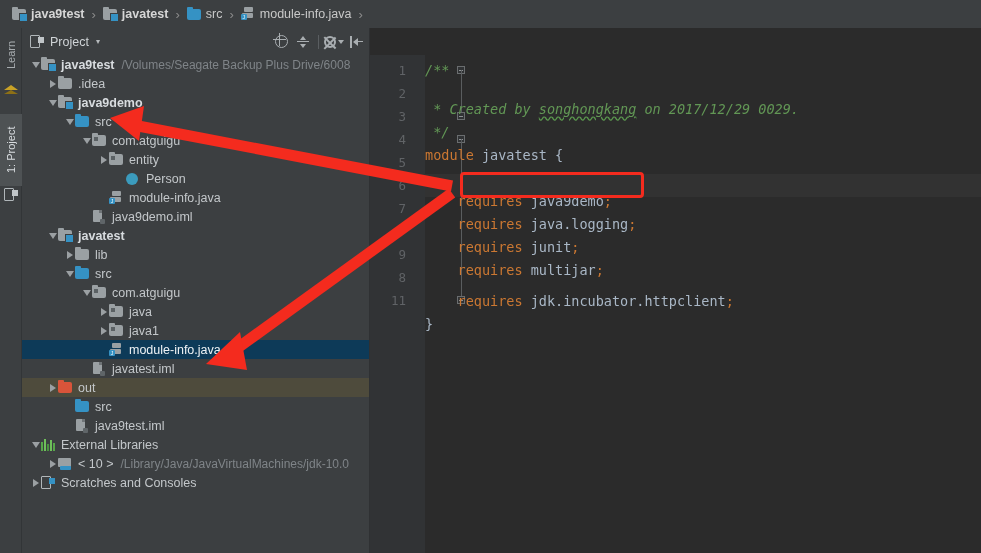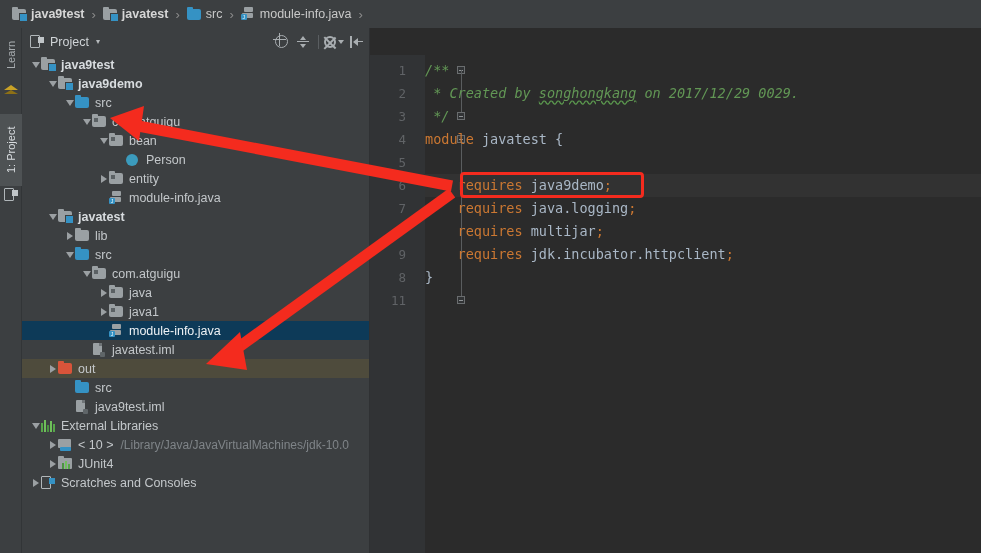--- a/index.html
+++ b/index.html
@@ -519,20 +519,30 @@
         <div class="row" style="padding-left: 8px;">
           <span class="twisty">
             <span class="t-d"></span>
           </span>
           <span class="row-icon">
             <span class="ic ic-folder ic-module">
               <span class="badge"></span>
             </span>
           </span>
           <span class="row-label bold">java9test</span>
+          <span class="row-sub">/Volumes/Seagate Backup Plus Drive/6008</span>
+        </div>
+        <div class="row" style="padding-left: 25px;">
+          <span class="twisty">
+            <span class="t-r"></span>
+          </span>
+          <span class="row-icon">
+            <span class="ic ic-folder"></span>
+          </span>
+          <span class="row-label">.idea</span>
         </div>
         <div class="row" style="padding-left: 25px;">
           <span class="twisty">
             <span class="t-d"></span>
           </span>
           <span class="row-icon">
             <span class="ic ic-folder ic-module">
               <span class="badge"></span>
             </span>
           </span>
@@ -553,57 +563,57 @@
           </span>
           <span class="row-icon">
             <span class="ic ic-folder ic-pkg">
               <span class="badge"></span>
             </span>
           </span>
           <span class="row-label">com.atguigu</span>
         </div>
         <div class="row" style="padding-left: 76px;">
           <span class="twisty">
-            <span class="t-d"></span>
+            <span class="t-r"></span>
           </span>
           <span class="row-icon">
             <span class="ic ic-folder ic-pkg">
               <span class="badge"></span>
             </span>
           </span>
-          <span class="row-label">bean</span>
+          <span class="row-label">entity</span>
         </div>
         <div class="row" style="padding-left: 93px;">
           <span class="twisty"></span>
           <span class="row-icon">
             <span class="ic ic-class"></span>
           </span>
           <span class="row-label">Person</span>
-        </div>
-        <div class="row" style="padding-left: 76px;">
-          <span class="twisty">
-            <span class="t-r"></span>
-          </span>
-          <span class="row-icon">
-            <span class="ic ic-folder ic-pkg">
-              <span class="badge"></span>
-            </span>
-          </span>
-          <span class="row-label">entity</span>
         </div>
         <div class="row" style="padding-left: 76px;">
           <span class="twisty"></span>
           <span class="row-icon">
             <span class="ic ic-modfile">
               <span class="a"></span>
               <span class="b"></span>
               <span class="j">J</span>
             </span>
           </span>
           <span class="row-label">module-info.java</span>
+        </div>
+        <div class="row" style="padding-left: 59px;">
+          <span class="twisty"></span>
+          <span class="row-icon">
+            <span class="ic ic-iml">
+              <span class="sheet"></span>
+              <span class="corner"></span>
+              <span class="dot"></span>
+            </span>
+          </span>
+          <span class="row-label">java9demo.iml</span>
         </div>
         <div class="row" style="padding-left: 25px;">
           <span class="twisty">
             <span class="t-d"></span>
           </span>
           <span class="row-icon">
             <span class="ic ic-folder ic-module">
               <span class="badge"></span>
             </span>
           </span>
@@ -729,34 +739,20 @@
             <span class="t-r"></span>
           </span>
           <span class="row-icon">
             <span class="ic ic-jdk">
               <span class="box"></span>
               <span class="base"></span>
             </span>
           </span>
           <span class="row-label">&lt; 10 &gt;</span>
           <span class="row-sub">/Library/Java/JavaVirtualMachines/jdk-10.0</span>
-        </div>
-        <div class="row" style="padding-left: 25px;">
-          <span class="twisty">
-            <span class="t-r"></span>
-          </span>
-          <span class="row-icon">
-            <span class="ic ic-junit">
-              <span class="box"></span>
-              <b></b>
-              <b></b>
-              <b></b>
-            </span>
-          </span>
-          <span class="row-label">JUnit4</span>
         </div>
         <div class="row" style="padding-left: 8px; text-align: right;">
           <span class="twisty">
             <span class="t-r"></span>
           </span>
           <span class="row-icon">
             <span class="ic ic-scratch">
               <span class="p"></span>
               <span class="q"></span>
             </span>
@@ -797,28 +793,29 @@
           <div class="fold" style="top: 234px;">
             <span class="line half-up"></span>
             <span class="sq"></span>
           </div>
           <div style="position: absolute; left: 48.5px; top: 15px; width: 1px; height: 35px; background: rgb(90, 93, 95);"></div>
           <div style="position: absolute; left: 48.5px; top: 84px; width: 1px; height: 150px; background: rgb(90, 93, 95);"></div>
         </div>
       <div class="caret-line" style="top: 119px;"></div>
         <div id="code-lines">
           <div class="cline" style="margin-top: 4px;"><span class="tk-doc">/**</span></div>
-          <div class="cline" style="margin-top: 0px;"><span class="tk-doc"> * Created by </span><span class="tk-doc-u">songhongkang</span><span class="tk-doc"> on 2017/12/29 0029.</span></div>
+          <div class="cline" style="margin-top: 16px;"><span class="tk-doc"> * Created by </span><span class="tk-doc-u">songhongkang</span><span class="tk-doc"> on 2017/12/29 0029.</span></div>
           <div class="cline" style="margin-top: 0px;"><span class="tk-doc"> */</span></div>
           <div class="cline" style="margin-top: 0px;"><span class="tk-kw">module</span><span class="tk-plain"> javatest {</span></div>
           <div class="cline" style="margin-top: 0px;"><span class="tk-plain"></span></div>
           <div class="cline" style="margin-top: 0px;"><span class="tk-kw">    requires</span><span class="tk-plain"> java9demo</span><span class="tk-kw">;</span></div>
           <div class="cline" style="margin-top: 0px;"><span class="tk-kw">    requires</span><span class="tk-plain"> java.logging</span><span class="tk-kw">;</span></div>
+          <div class="cline" style="margin-top: 0px;"><span class="tk-kw">    requires</span><span class="tk-plain"> junit</span><span class="tk-kw">;</span></div>
           <div class="cline" style="margin-top: 0px;"><span class="tk-kw">    requires</span><span class="tk-plain"> multijar</span><span class="tk-kw">;</span></div>
-          <div class="cline" style="margin-top: 0px;"><span class="tk-kw">    requires</span><span class="tk-plain"> jdk.incubator.httpclient</span><span class="tk-kw">;</span></div>
+          <div class="cline" style="margin-top: 8px;"><span class="tk-kw">    requires</span><span class="tk-plain"> jdk.incubator.httpclient</span><span class="tk-kw">;</span></div>
           <div class="cline" style="margin-top: 0px;"><span class="tk-plain">}</span></div>
         </div>
     <div id="anno-box" style="border-color: rgb(244, 43, 30); top: 117px;"></div>
       </div>
   </div>
 
   <svg id="arrows" viewBox="0 0 981 553" xmlns="http://www.w3.org/2000/svg">
 
     <g>
       <path d="M 452 186 L 133 125" stroke="#f42b1e" stroke-width="11" fill="none" stroke-linecap="butt"></path>

